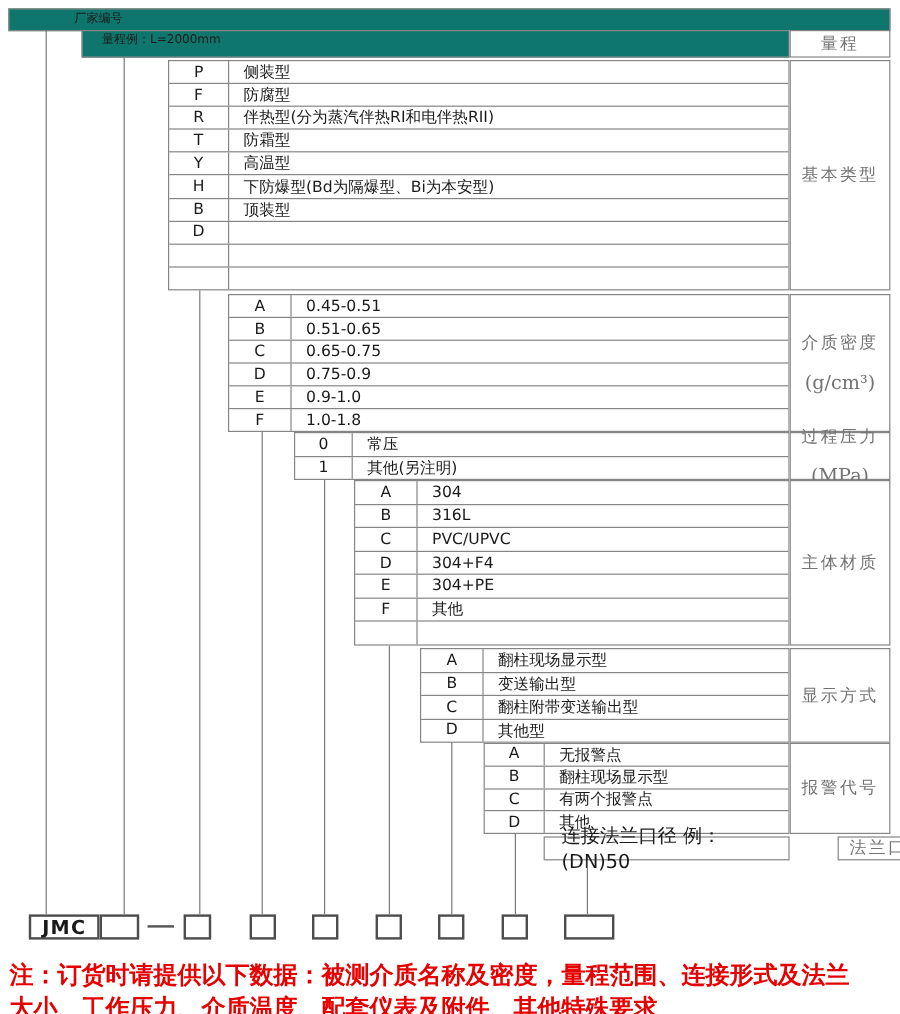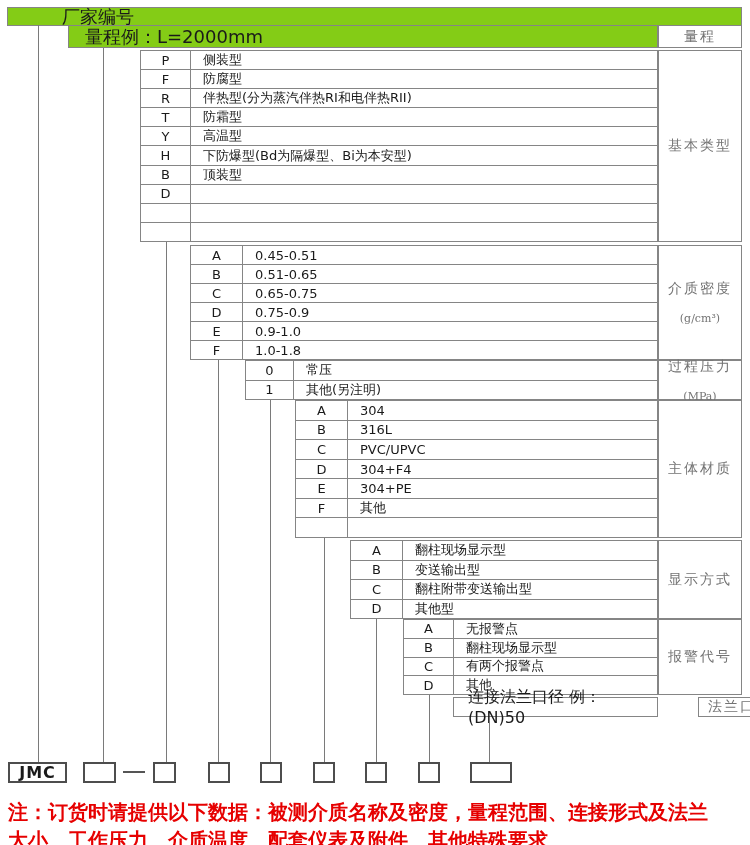--- a/index.html
+++ b/index.html
@@ -8,21 +8,21 @@
     --txt:#1a1a1a;
   }
   html,body{margin:0;padding:0;background:#ffffff;}
   #canvas{
     position:relative;width:750px;height:845px;background:#ffffff;overflow:hidden;
     font-family:"DejaVu Sans","Liberation Sans",sans-serif;color:var(--txt);
   }
   
   .wide-row{
     position:absolute;box-sizing:border-box;border:1px solid var(--bc);
-    display:flex;align-items:center;font-size:18px;background:#84cc16;
+    display:flex;align-items:flex-start;font-size:10px;background:#0f766e;
   }
   #hdr{left:7px;top:7px;width:735px;height:19px;padding-left:54px;}
   #range{left:68px;top:25px;width:590px;height:23px;padding-left:16px;}
   
   .sec{
     position:absolute;box-sizing:border-box;border:1px solid var(--bc);
     display:flex;flex-direction:column;background:#fff;
   }
   .sec .row{flex:1;display:flex;border-top:1px solid var(--bc);min-height:0;}
   .sec .row:first-child{border-top:none;}
@@ -44,21 +44,21 @@
   #sec-alarm   {left:403px;top:619px;width:255px;height:76px;}
   #sec-alarm .code{width:50px;}
   #sec-flange  {left:453px;top:697px;width:205px;height:20px;flex-direction:row;align-items:center;}
   #sec-flange .desc{padding-left:14px;}
   
   .lab{
     position:absolute;left:658px;width:84px;box-sizing:border-box;border:1px solid var(--bc);
     display:flex;flex-direction:column;align-items:center;justify-content:center;text-align:center;
     font-family:"DejaVu Serif","Liberation Serif",serif;font-size:14px;letter-spacing:2px;color:#737373;background:#fff;
   }
-  .lab .unit{font-size:11px;letter-spacing:0;margin-top:14px;}
+  .lab .unit{font-size:16px;letter-spacing:0;margin-top:14px;}
   #lab-range   {top:25px;height:23px;}
   #lab-basic   {top:50px;height:192px;font-family:Liberation Serif, serif;}
   #lab-density {top:245px;height:115px;}
   #lab-pressure{top:360px;height:40px;}
   #lab-material{top:400px;height:138px;}
   #lab-display {top:540px;height:79px;}
   #lab-alarm   {top:619px;height:76px;}
   #lab-flange  {top:697px;height:20px;margin-left:40px;}
   
   .vline{position:absolute;width:1px;background:#7a7a7a;}
@@ -69,21 +69,21 @@
   #L5{left:270px;top:400px;height:362px;}
   #L6{left:324px;top:538px;height:224px;}
   #L7{left:376px;top:619px;height:143px;}
   #L8{left:429px;top:695px;height:67px;}
   #L9{left:489px;top:717px;height:45px;}
   
   .bbox{
     position:absolute;top:762px;height:21px;box-sizing:border-box;border:2px solid var(--dark);
     background:#fff;display:flex;align-items:center;justify-content:center;
   }
-  #jmc{left:8px;width:59px;font-weight:bold;font-size:16px;letter-spacing:1px;}
+  #jmc{left:24px;width:59px;font-weight:bold;font-size:16px;letter-spacing:1px;}
   #b2{left:83px;width:33px;}
   #b3{left:153px;width:23px;}
   #b4{left:208px;width:22px;}
   #b5{left:260px;width:22px;}
   #b6{left:313px;width:22px;}
   #b7{left:365px;width:22px;}
   #b8{left:418px;width:22px;}
   #b9{left:470px;width:42px;}
   #dash{position:absolute;left:123px;top:771px;width:22px;height:2px;background:#555;}
   

